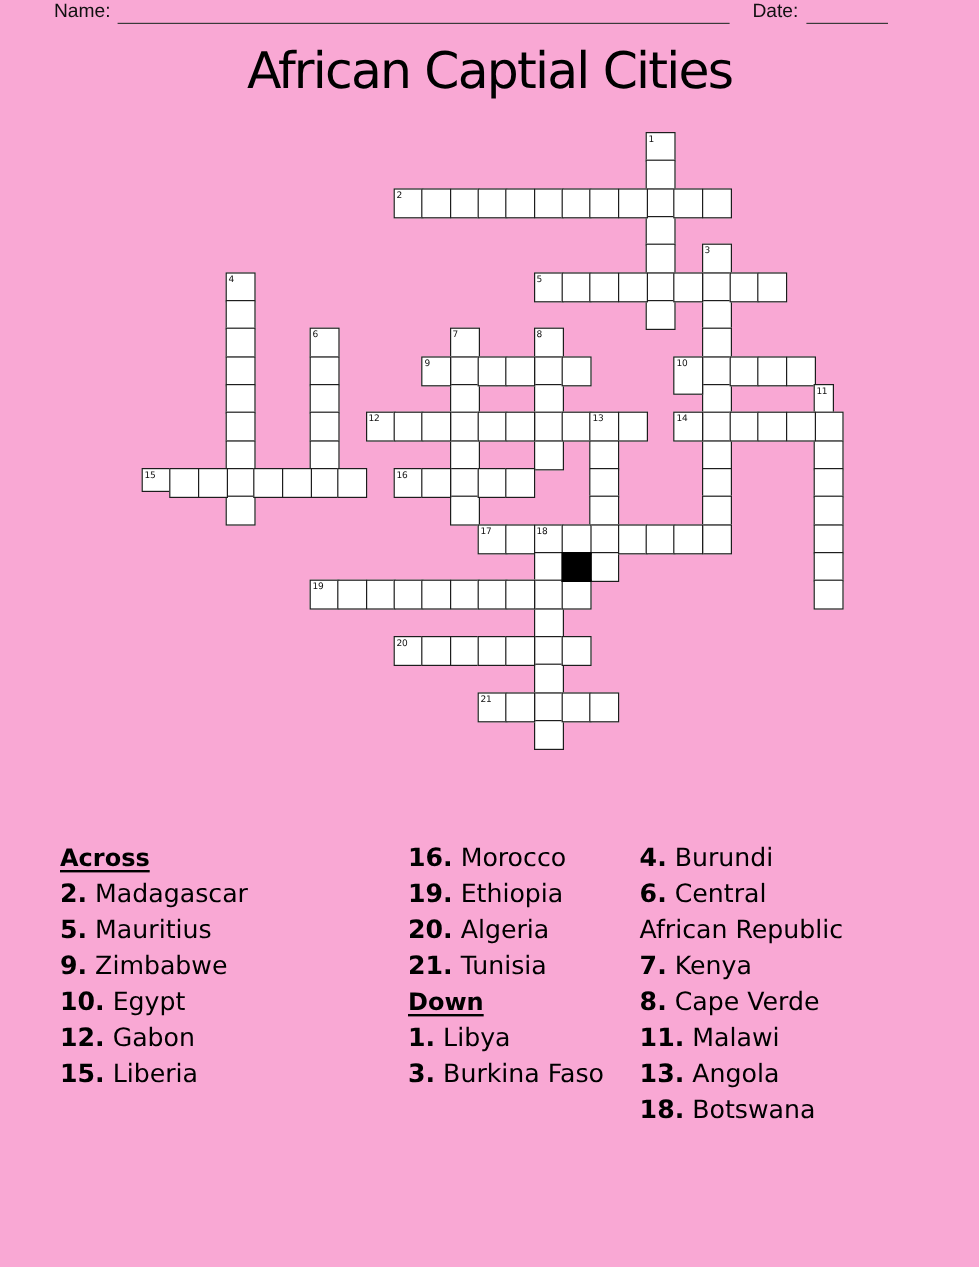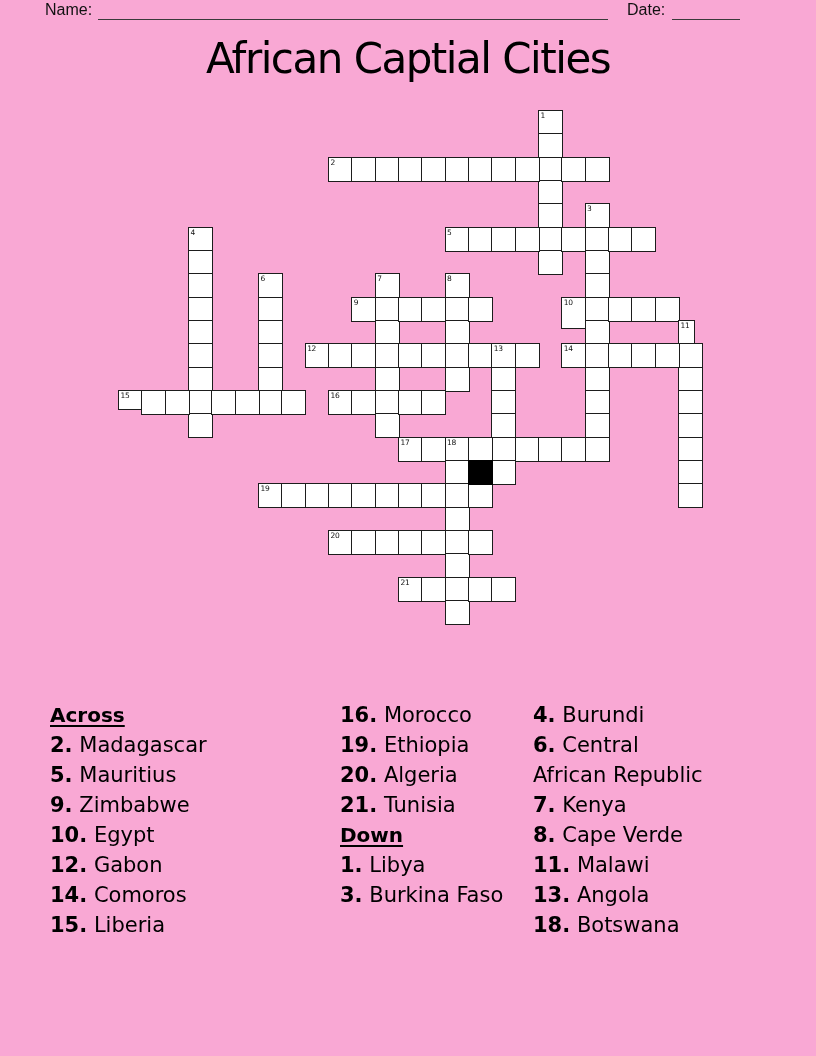--- a/index.html
+++ b/index.html
@@ -240,21 +240,20 @@
     </div>
 
   <div>
       <div class="clue-col" style="left: 50px;">
         <div class="clue-heading">Across</div>
         <div class="clue-item"><span class="cnum">2.</span><span class="ctext"> Madagascar</span></div>
         <div class="clue-item"><span class="cnum">5.</span><span class="ctext"> Mauritius</span></div>
         <div class="clue-item"><span class="cnum">9.</span><span class="ctext"> Zimbabwe</span></div>
         <div class="clue-item"><span class="cnum">10.</span><span class="ctext"> Egypt</span></div>
         <div class="clue-item"><span class="cnum">12.</span><span class="ctext"> Gabon</span></div>
-        <div class="clue-item"><span class="cnum">14.</span><span class="ctext"> Comoros</span></div>
         <div class="clue-item"><span class="cnum">15.</span><span class="ctext"> Liberia</span></div>
       </div>
       <div class="clue-col" style="left: 300px; margin-left: 40px;">
         <div class="clue-item"><span class="cnum">16.</span><span class="ctext"> Morocco</span></div>
         <div class="clue-item"><span class="cnum">19.</span><span class="ctext"> Ethiopia</span></div>
         <div class="clue-item"><span class="cnum">20.</span><span class="ctext"> Algeria</span></div>
         <div class="clue-item"><span class="cnum">21.</span><span class="ctext"> Tunisia</span></div>
         <div class="clue-heading">Down</div>
         <div class="clue-item"><span class="cnum">1.</span><span class="ctext"> Libya</span></div>
         <div class="clue-item"><span class="cnum">3.</span><span class="ctext"> Burkina Faso</span></div>

